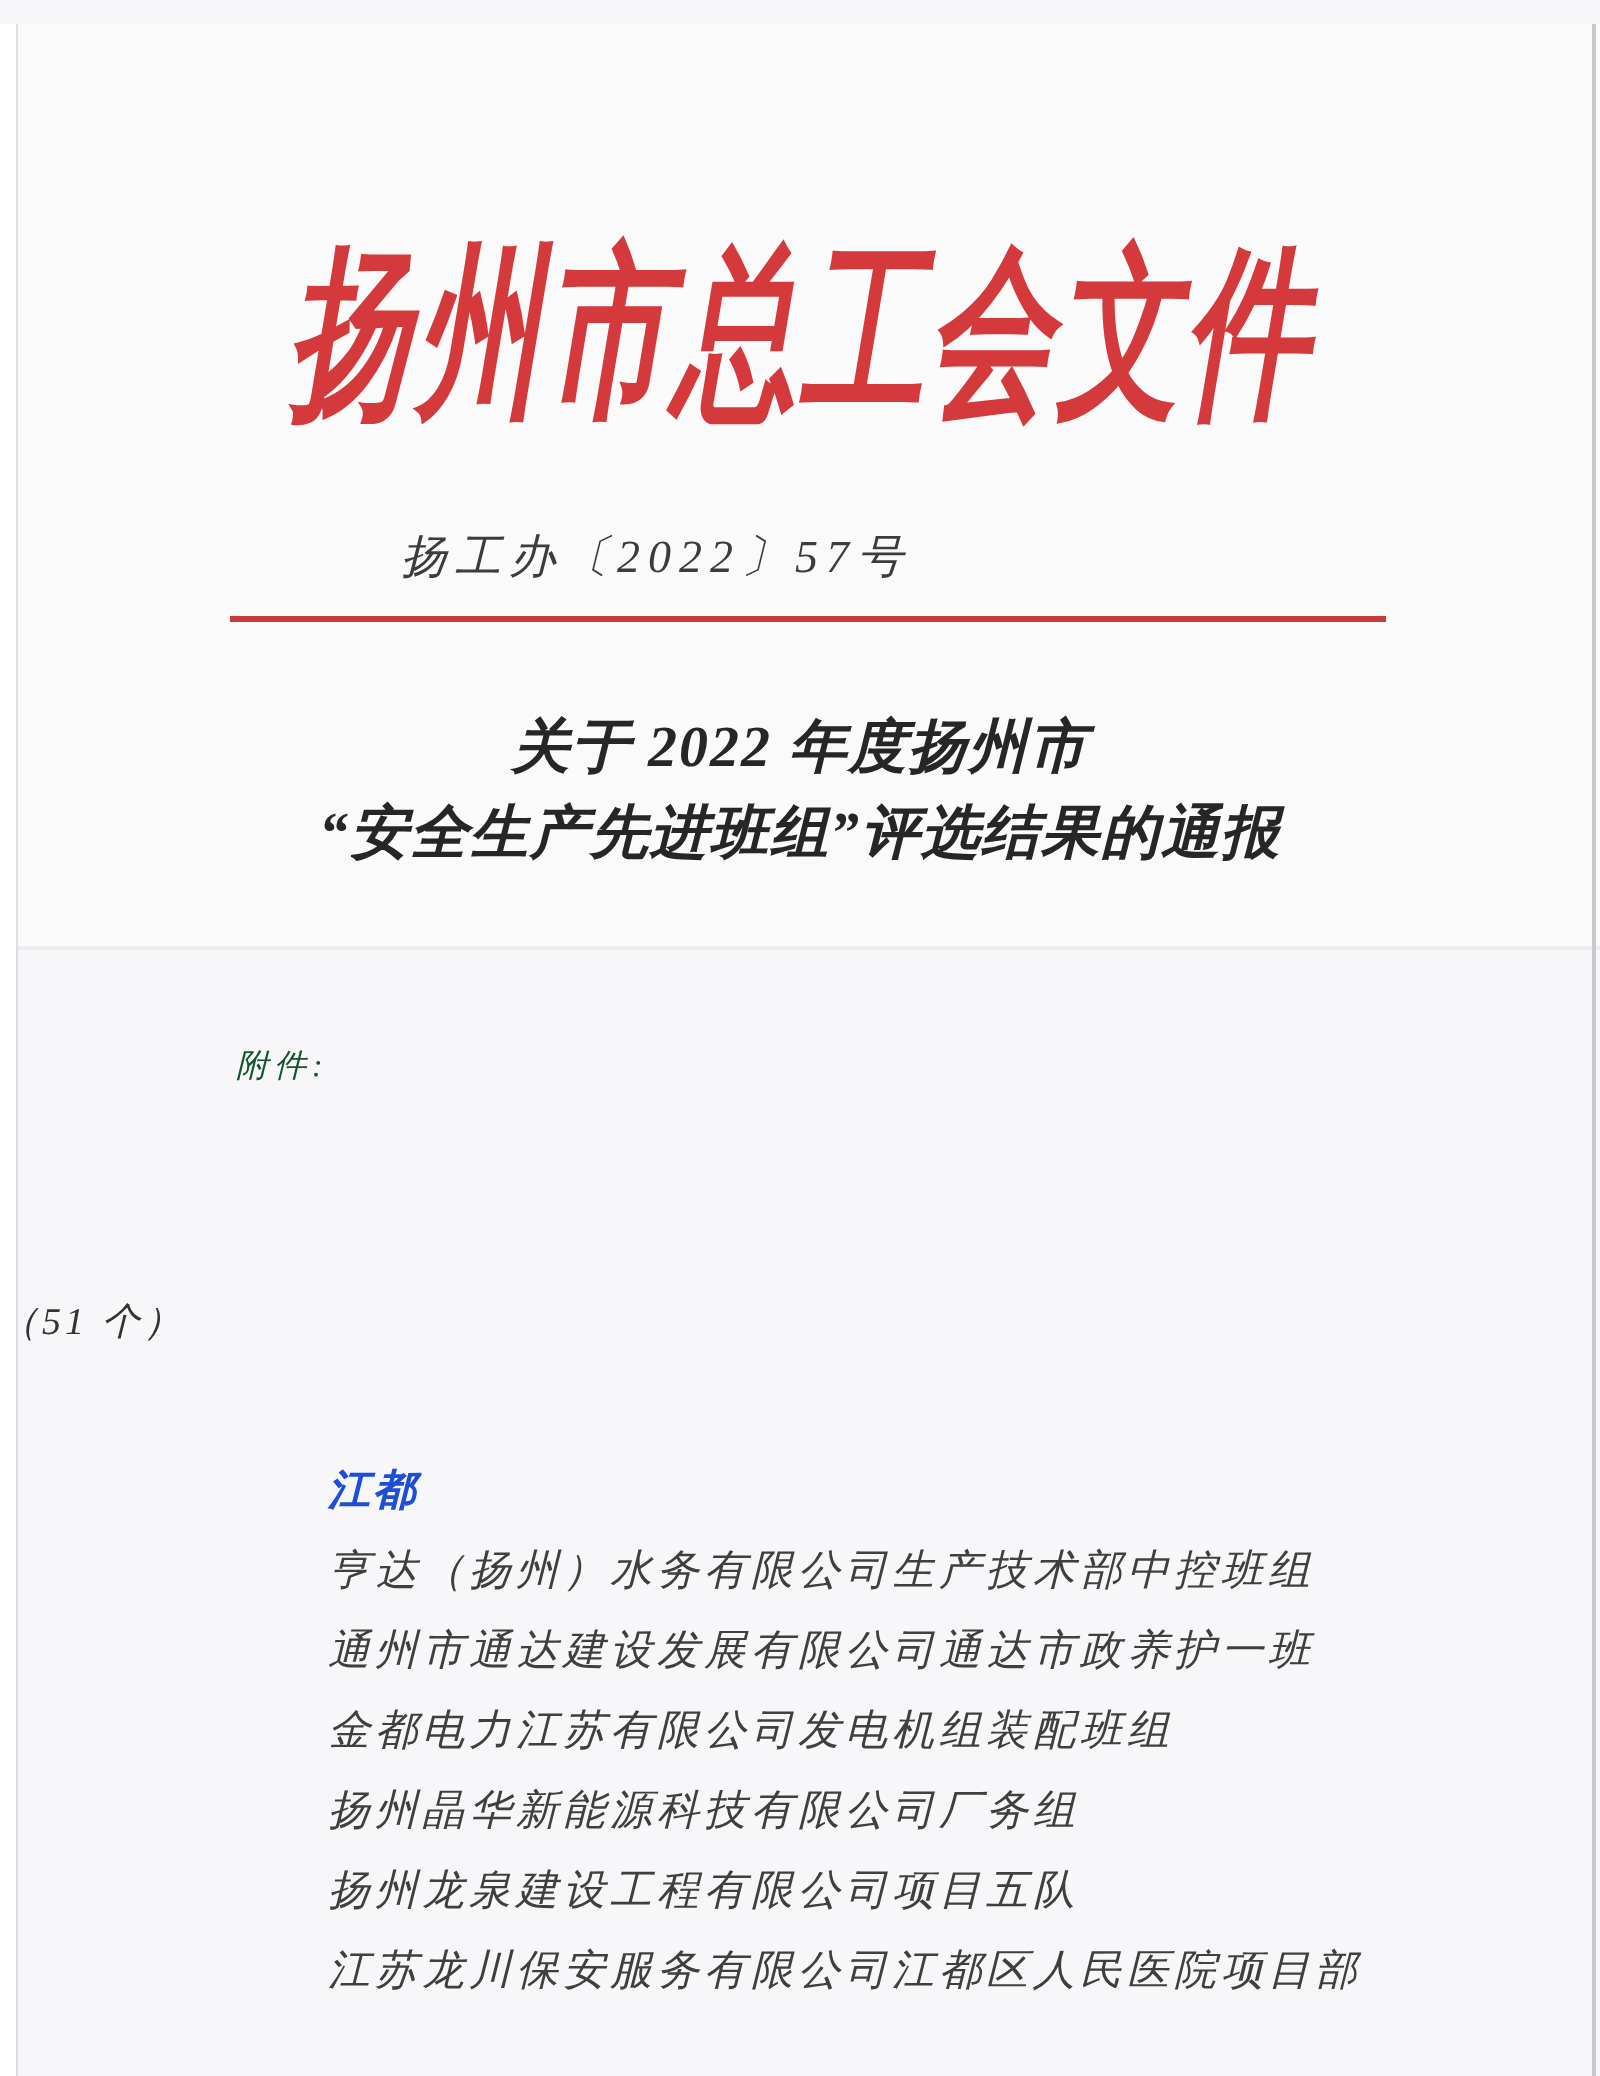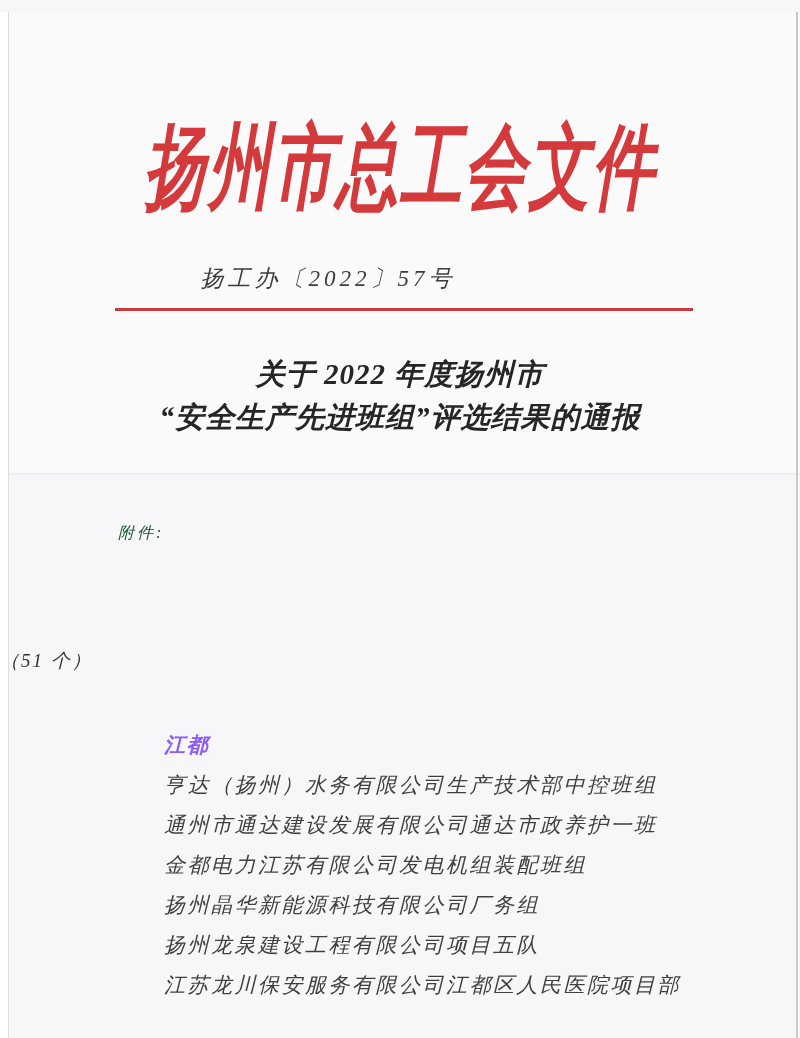--- a/index.html
+++ b/index.html
@@ -116,21 +116,21 @@
     width: 560px;
     font-size: 21px;
     line-height: 40px;
     letter-spacing: 2.5px;
     color: #3f3f3f;
     white-space: nowrap;
   }
   .name-list .section-head {
     font-weight: 700;
     letter-spacing: 1.5px;
-    color: #8b5cf6;
+    color: #1d4ed8;
   }
 </style>
 </head>
 <body>
 
 <div class="page">
   <div class="page-top-sheet"></div>
   <div class="page-seam"></div>
   <div class="edge-left"></div>
   <div class="edge-right"></div>

